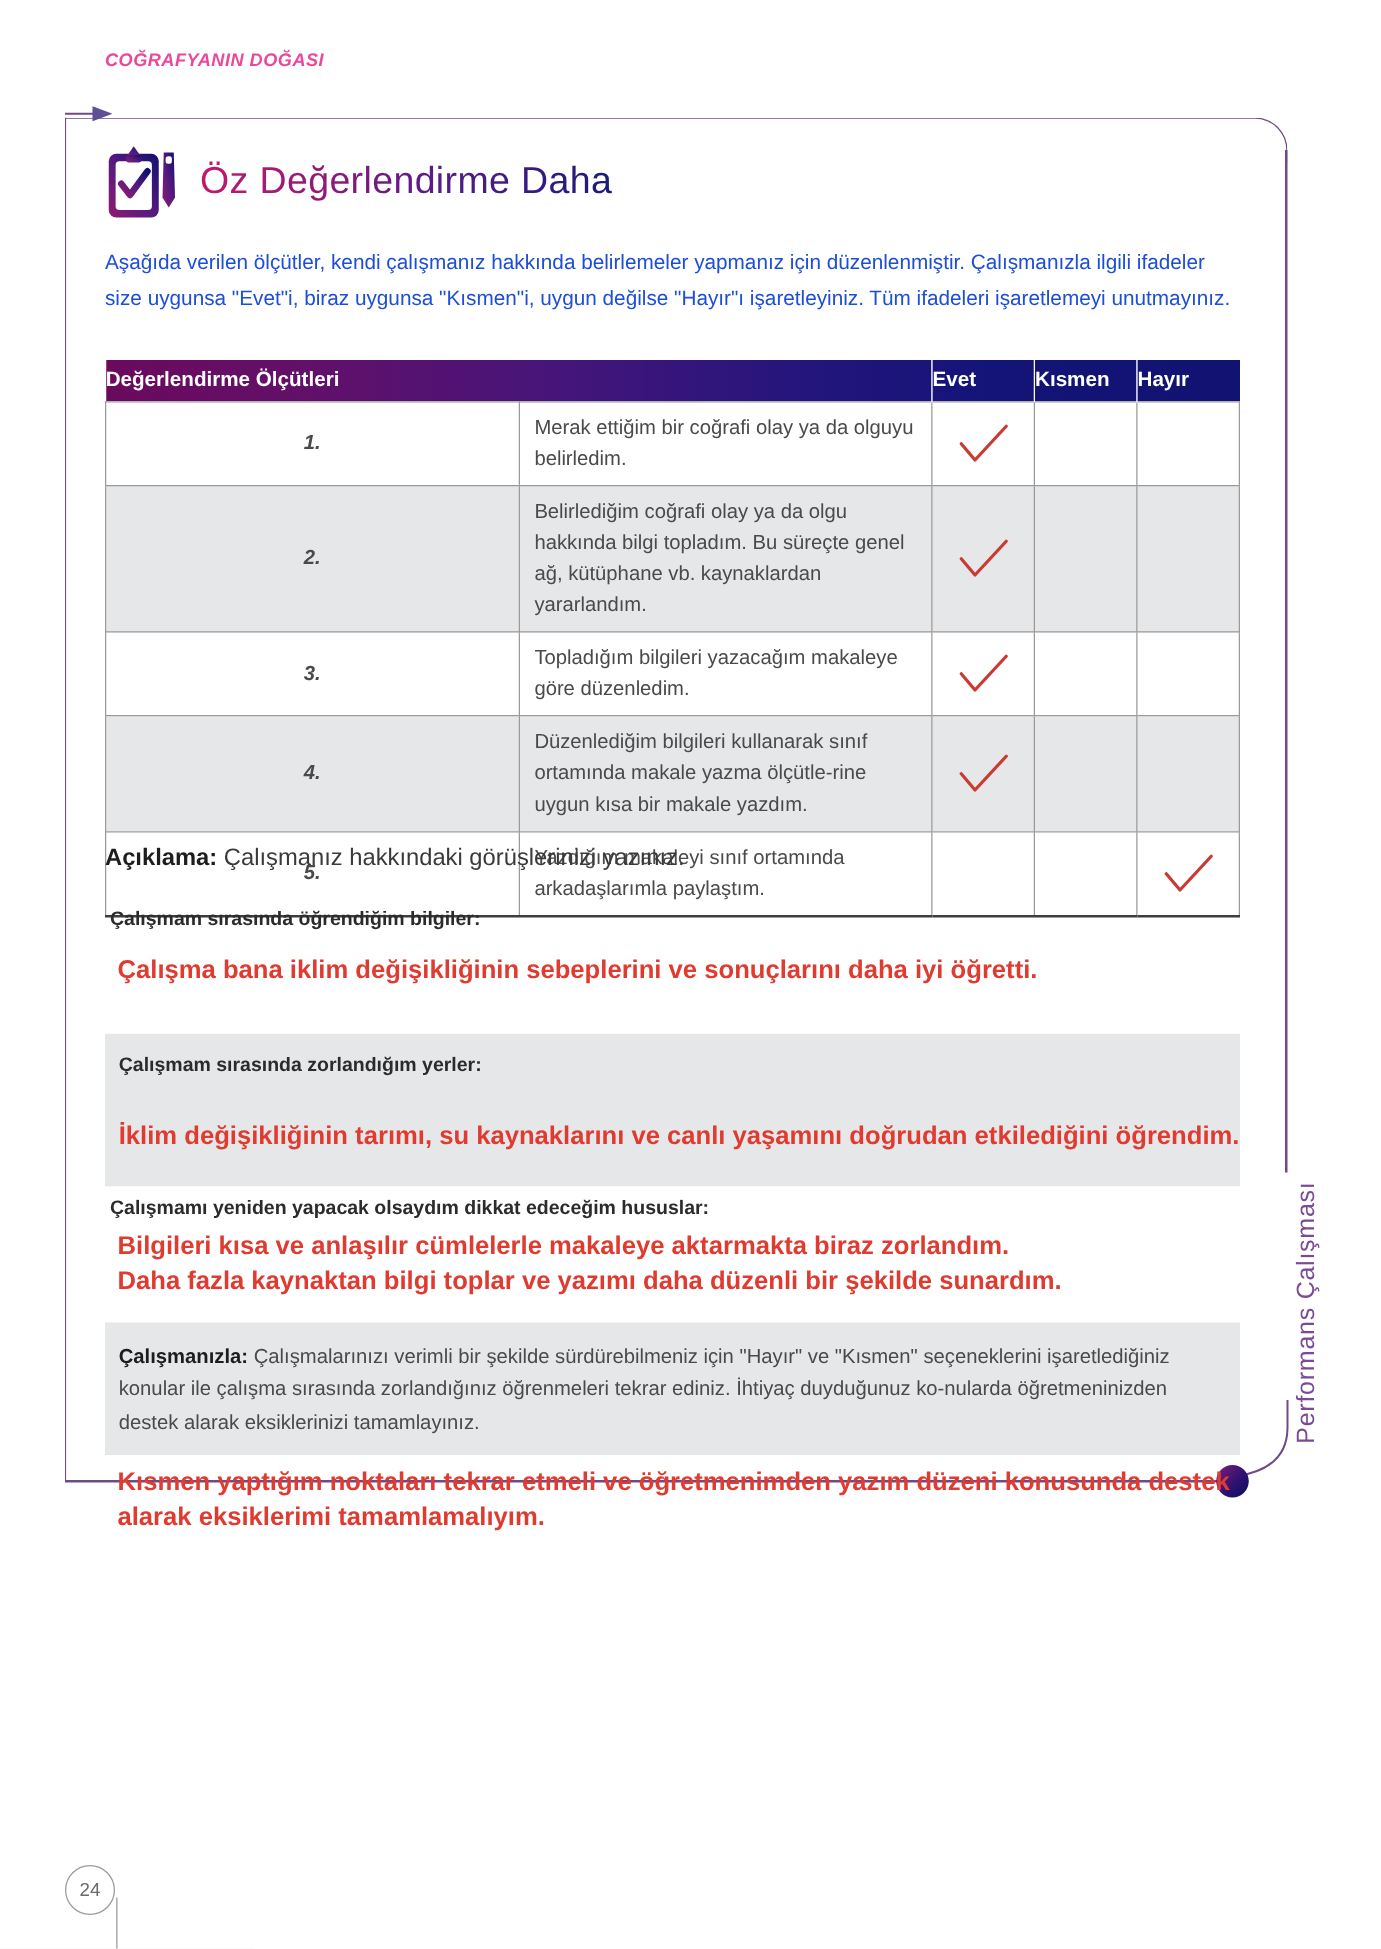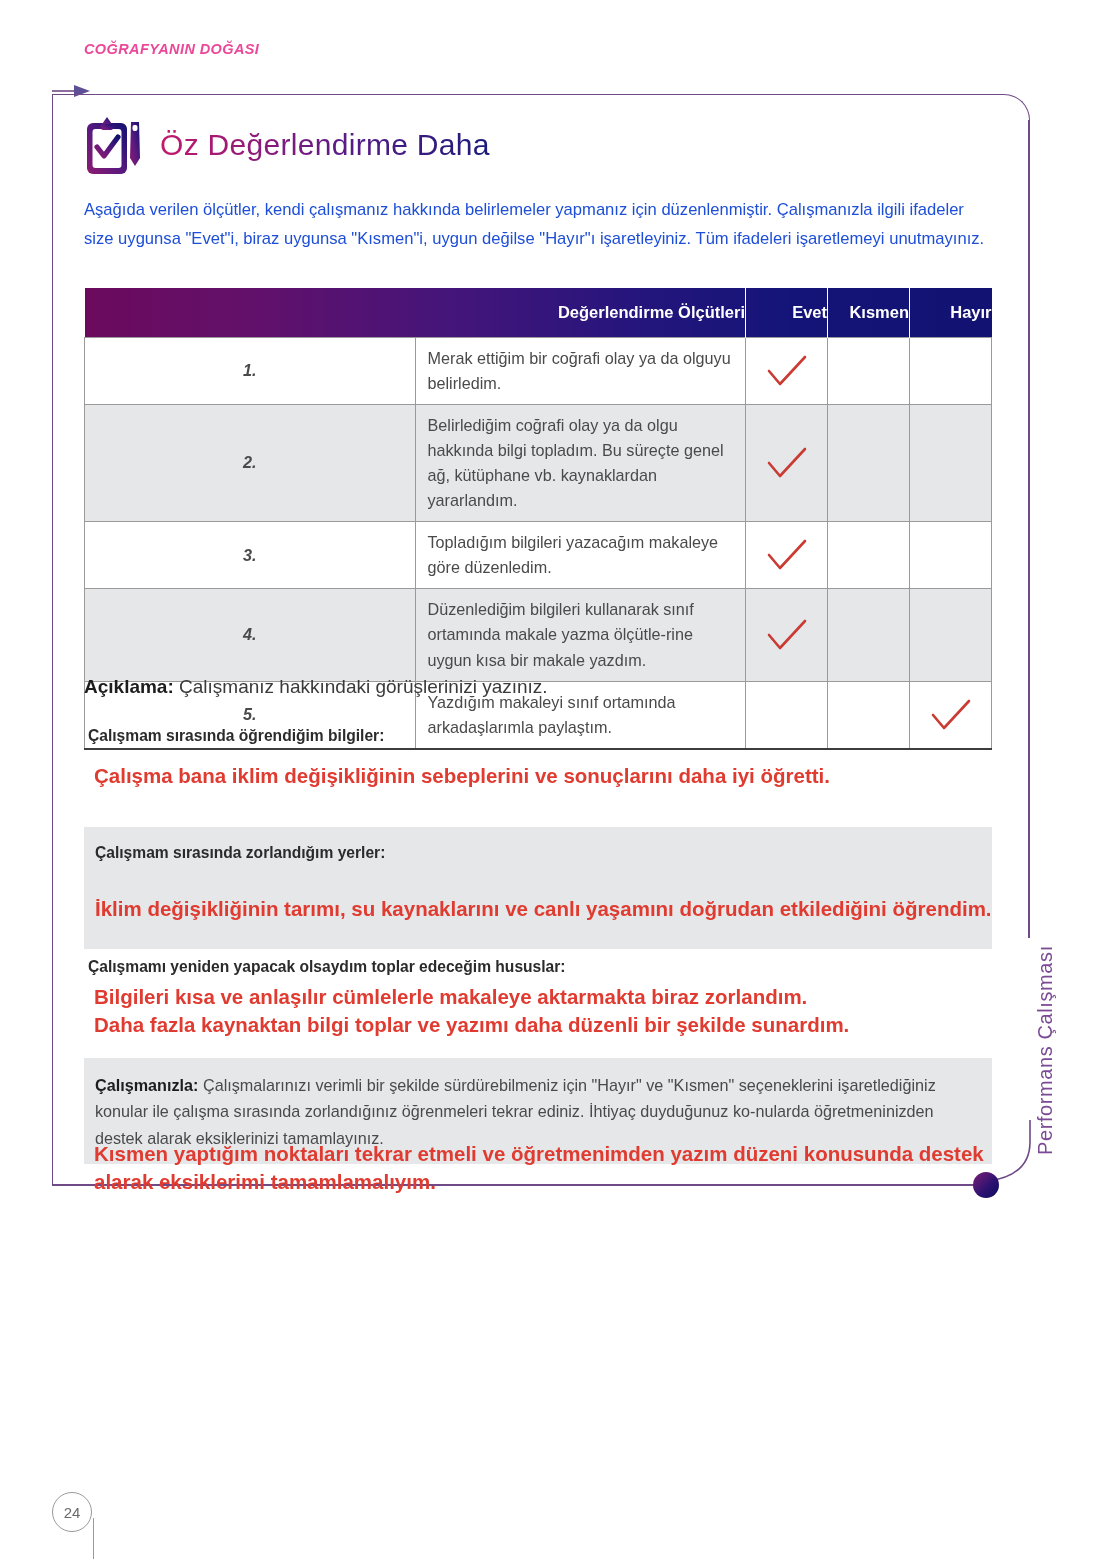--- a/index.html
+++ b/index.html
@@ -145,25 +145,25 @@
     left: 84px;
     top: 288px;
     width: 908px;
   }
   table.crit {
     width: 908px;
     border-collapse: collapse;
     table-layout: fixed;
   }
   table.crit thead th {
-    height: 49px;
+    height: 33px;
     color: #ffffff;
     font-size: 16.5px;
     font-weight: bold;
-    text-align: right;
+    text-align: left;
     border-right: 1px solid #ffffff;
     background: transparent;
   }
   table.crit thead tr {
     background: linear-gradient(90deg,
        #6b0a5d 0%,
        #62106a 18%,
        #45157a 40%,
        #23157c 62%,
        #141478 78%,
@@ -363,26 +363,26 @@
     <b>Açıklama:</b><span> Çalışmanız hakkındaki görüşlerinizi yazınız.</span>
   </div>
 
   <div class="q-label" style="left:88px; top:727px;">Çalışmam sırasında öğrendiğim bilgiler:</div>
   <div class="ans" style="left:94px; top:762px; width:900px;">Çalışma bana iklim değişikliğinin sebeplerini ve sonuçlarını daha iyi öğretti.</div>
 
   <div class="gray-box" style="left:84px; top:827px; width:908px; height:122px;"></div>
   <div class="q-label" style="left:95px; top:844px;">Çalışmam sırasında zorlandığım yerler:</div>
   <div class="ans" style="left:95px; top:895px; width:900px;"> İklim değişikliğinin tarımı, su kaynaklarını ve canlı yaşamını doğrudan etkilediğini öğrendim.</div>
 
-  <div class="q-label" style="left:88px; top:958px;">Çalışmamı yeniden yapacak olsaydım toplar edeceğim hususlar:</div>
+  <div class="q-label" style="left:88px; top:958px;">Çalışmamı yeniden yapacak olsaydım dikkat edeceğim hususlar:</div>
   <div class="ans" style="left:94px; top:983px; width:908px; white-space:pre-line;">Bilgileri kısa ve anlaşılır cümlelerle makaleye aktarmakta biraz zorlandım.
 Daha fazla kaynaktan bilgi toplar ve yazımı daha düzenli bir şekilde sunardım.</div>
 
   <div class="gray-box" style="left:84px; top:1058px; width:908px; height:106px;"></div>
   <div style="position:absolute; left:95px; top:1072px; width:884px; font-size:16.2px; line-height:1.63; color:#4a4a4a;">
     <b style="color:#1d1d1d;">Çalışmanızla:</b><span> Çalışmalarınızı verimli bir şekilde sürdürebilmeniz için "Hayır" ve "Kısmen" seçeneklerini işaretlediğiniz konular ile çalışma sırasında zorlandığınız öğrenmeleri tekrar ediniz. İhtiyaç duyduğunuz ko-nularda öğretmeninizden destek alarak eksiklerinizi tamamlayınız.</span>
   </div>
-  <div class="ans" style="left:94px; top:1140px; width:900px;">Kısmen yaptığım noktaları tekrar etmeli ve öğretmenimden yazım düzeni konusunda destek alarak eksiklerimi tamamlamalıyım.</div>
+  <div class="ans" style="left:94px; top:1172px; width:900px;">Kısmen yaptığım noktaları tekrar etmeli ve öğretmenimden yazım düzeni konusunda destek alarak eksiklerimi tamamlamalıyım.</div>
 
   <div class="page-num">24</div>
   <div class="page-stem"></div>
 
 </div>
 
 </body></html>

